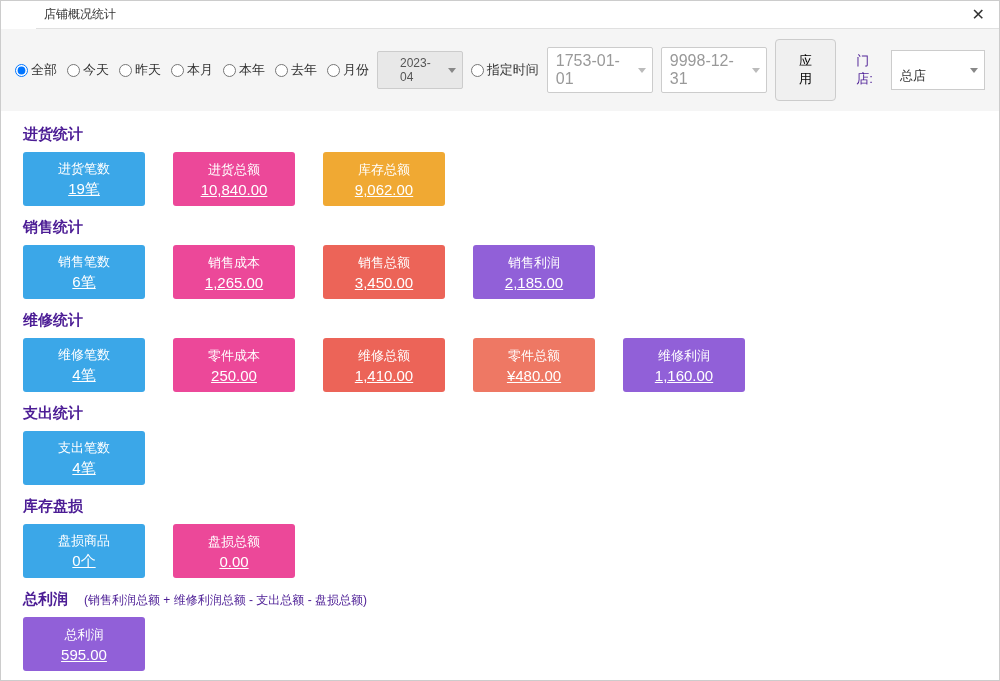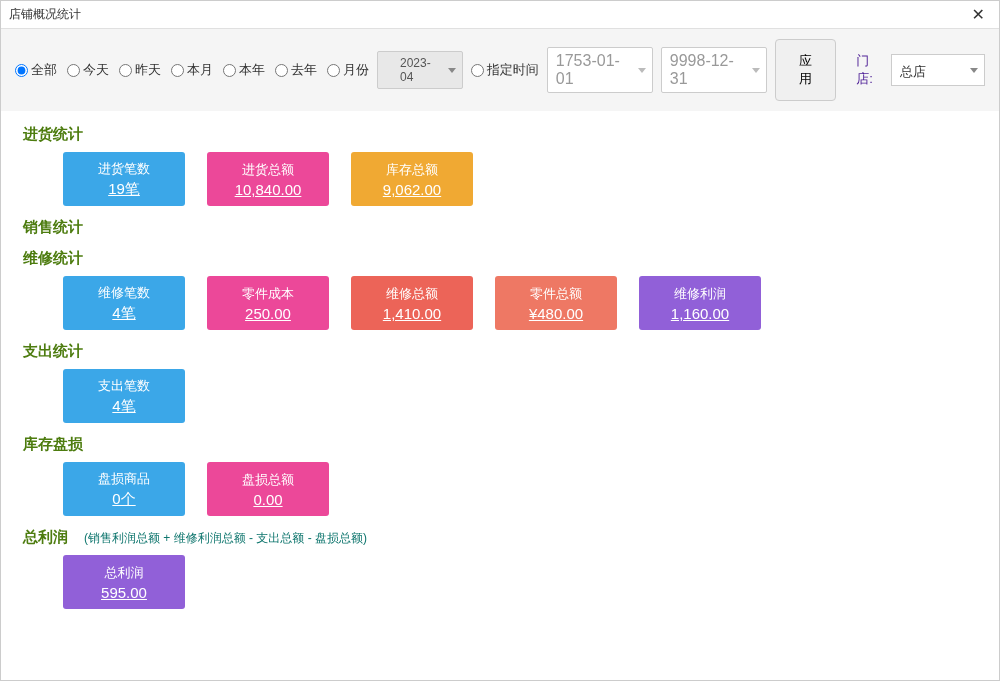--- a/index.html
+++ b/index.html
@@ -21,20 +21,21 @@
     }
     .titlebar {
       display: flex;
       justify-content: space-between;
       align-items: center;
       padding: 4px 8px;
       background: #fff;
       border-bottom: 1px solid #e0e0e0;
       font-size: 12px;
       color: #333;
+      margin-left: 35px;
     }
     .close-btn {
       font-size: 16px;
       cursor: pointer;
       padding: 0 6px;
       color: #333;
     }
     .toolbar {
       display: flex;
       align-items: center;
@@ -94,21 +95,21 @@
     .apply-btn {
       padding: 12px 18px;
       background: #f0f0f0;
       border: 1px solid #ccc;
       border-radius: 4px;
       cursor: pointer;
       font-size: 13px;
     }
     .store-label { margin-left: auto; color: #4c1d95; padding-left: 12px; }
     .store-select {
-      padding: 8px 24px 4px 8px;
+      padding: 16px 24px 4px 8px;
       border: 1px solid #ccc;
       background: #fff;
       font-size: 13px;
       position: relative;
       display: inline-flex;
       align-items: center;
       min-width: 94px;
     }
     .store-select::after {
       content: "";
@@ -124,27 +125,27 @@
       padding: 14px 22px;
       overflow-y: auto;
       background: #fff;
       flex: 1;
     }
     .section { margin-bottom: 12px; }
     .section-header { display: flex; align-items: baseline; gap: 16px; margin-bottom: 8px; }
     .section-title {
       font-size: 15px;
       font-weight: bold;
-      color: #4d7c0f;
+      color: #4c1d95;
     }
     .section-note {
       font-size: 12px;
-      color: #0f766e;
-    }
-    .card-row { display: flex; gap: 22px; margin-left: 40px; }
+      color: #4c1d95;
+    }
+    .card-row { display: flex; gap: 28px; }
     .card {
       width: 122px;
       height: 54px;
       border-radius: 3px;
       color: #fff;
       display: flex;
       flex-direction: column;
       align-items: center;
       justify-content: center;
       padding: 4px 0;
@@ -235,20 +236,38 @@
             <div class="card-label">库存总额</div>
             <div class="card-value">9,062.00</div>
           </div>
       </div>
     </div>
 
     <div class="section">
       <div class="section-header">
           <div class="section-title">销售统计</div>
         </div>
+      <div class="card-row">
+        <div class="card c-blue">
+            <div class="card-label">销售笔数</div>
+            <div class="card-value">6笔</div>
+          </div>
+        <div class="card c-green">
+            <div class="card-label">销售成本</div>
+            <div class="card-value">1,265.00</div>
+          </div>
+        <div class="card c-red">
+            <div class="card-label">销售总额</div>
+            <div class="card-value">3,450.00</div>
+          </div>
+        <div class="card c-purple">
+            <div class="card-label">销售利润</div>
+            <div class="card-value">2,185.00</div>
+          </div>
+      </div>
     </div>
 
     <div class="section">
       <div class="section-header">
           <div class="section-title">维修统计</div>
         </div>
       <div class="card-row">
         <div class="card c-blue">
             <div class="card-label">维修笔数</div>
             <div class="card-value">4笔</div>

